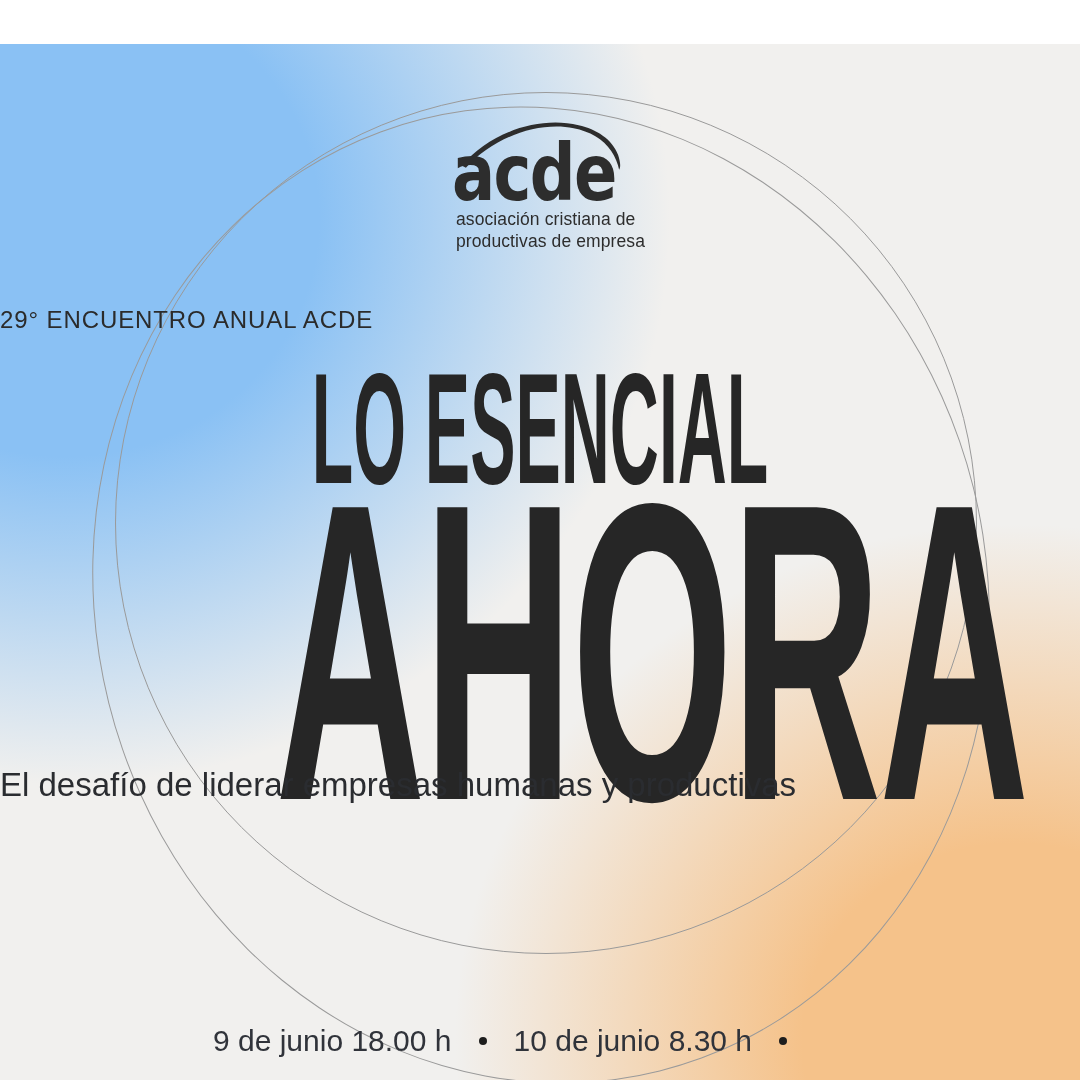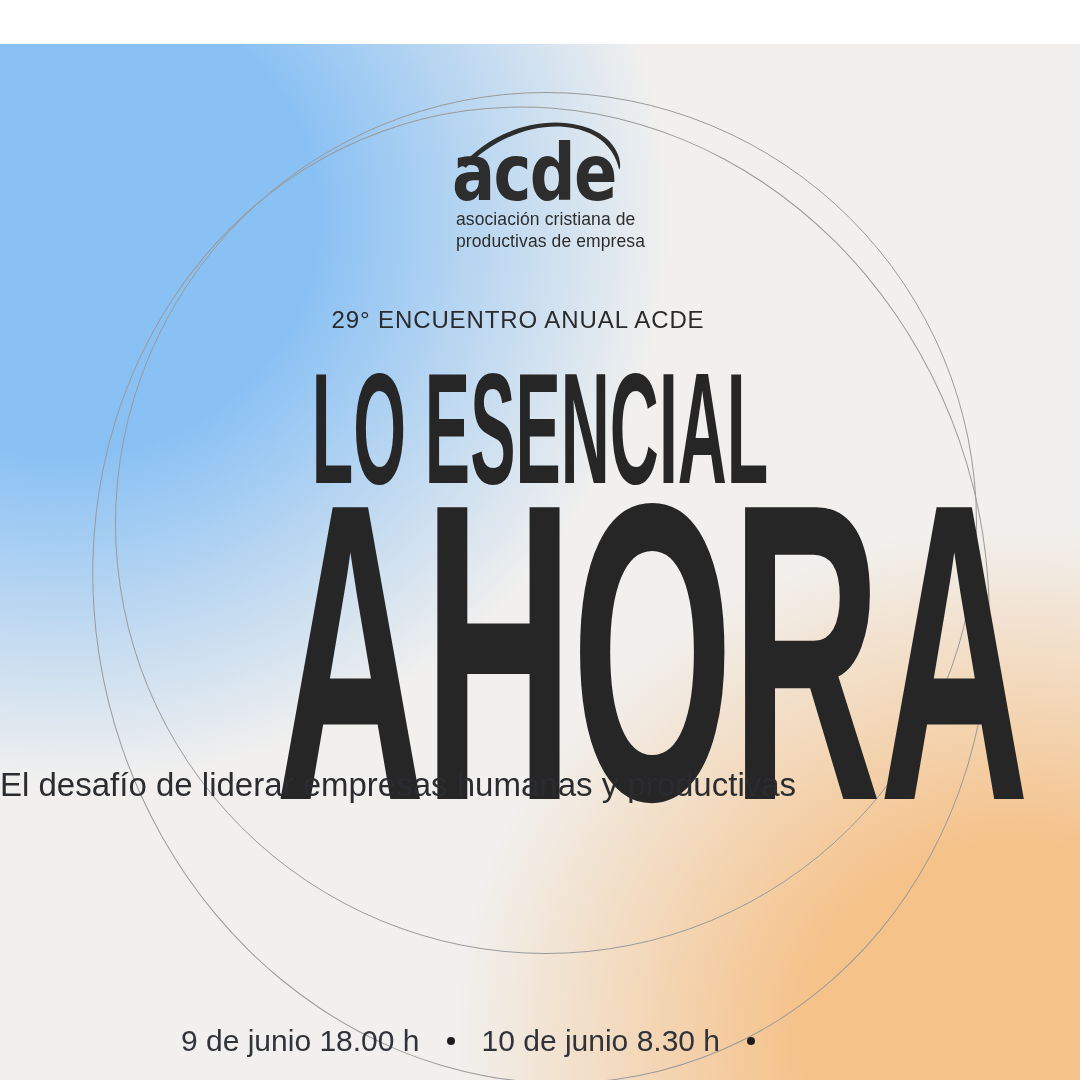--- a/index.html
+++ b/index.html
@@ -40,40 +40,41 @@
     white-space:nowrap;
   }
   .tagline{
     position:absolute;left:4px;top:88px;
     font-size:17.5px;line-height:22px;font-weight:400;
     letter-spacing:.1px;color:var(--logo-text,#2d2d2d);
     white-space:nowrap;
   }
   .kicker{
     position:absolute;z-index:2;left:0;top:262px;width:1036px;
-    text-align:center;font-size:24px;font-weight:500;letter-spacing:.9px;
+    font-size:24px;font-weight:500;letter-spacing:.9px;
     color:var(--kicker-text,#2b2b2b);white-space:nowrap;
   }
   .title-line{
     position:absolute;z-index:2;left:0;width:1080px;margin:0;
     text-align:center;font-weight:bold;line-height:1;
     color:var(--title-text,#262626);white-space:nowrap;
   }
   .title-line1{top:305px;font-size:158px;transform:scaleX(.43);transform-origin:50% 50%;}
   .title-line2{top:396px;font-size:424px;transform:scaleX(.49);transform-origin:50% 50%;letter-spacing:-4px;}
   .subtitle{
     position:absolute;z-index:2;left:0;top:722px;width:1080px;margin:0;
     text-align:left;font-size:33px;font-weight:400;
     color:var(--subtitle-text,#2a2c30);white-space:nowrap;
   }
   .footer{
     position:absolute;z-index:2;left:0;top:980px;width:936px;
     display:flex;justify-content:center;align-items:center;gap:27px;
     font-size:30px;font-weight:400;color:var(--footer-text,#30333a);
     white-space:nowrap;
+    padding-left:32px;
   }
   .dot{width:8px;height:8px;border-radius:50%;background:var(--dot,#1d1d1d);flex:0 0 auto;}
 </style>
 </head>
 <body>
 
 <div class="poster">
 
   <div class="blob blob-blue"></div>
   <div class="blob blob-orange"></div>

